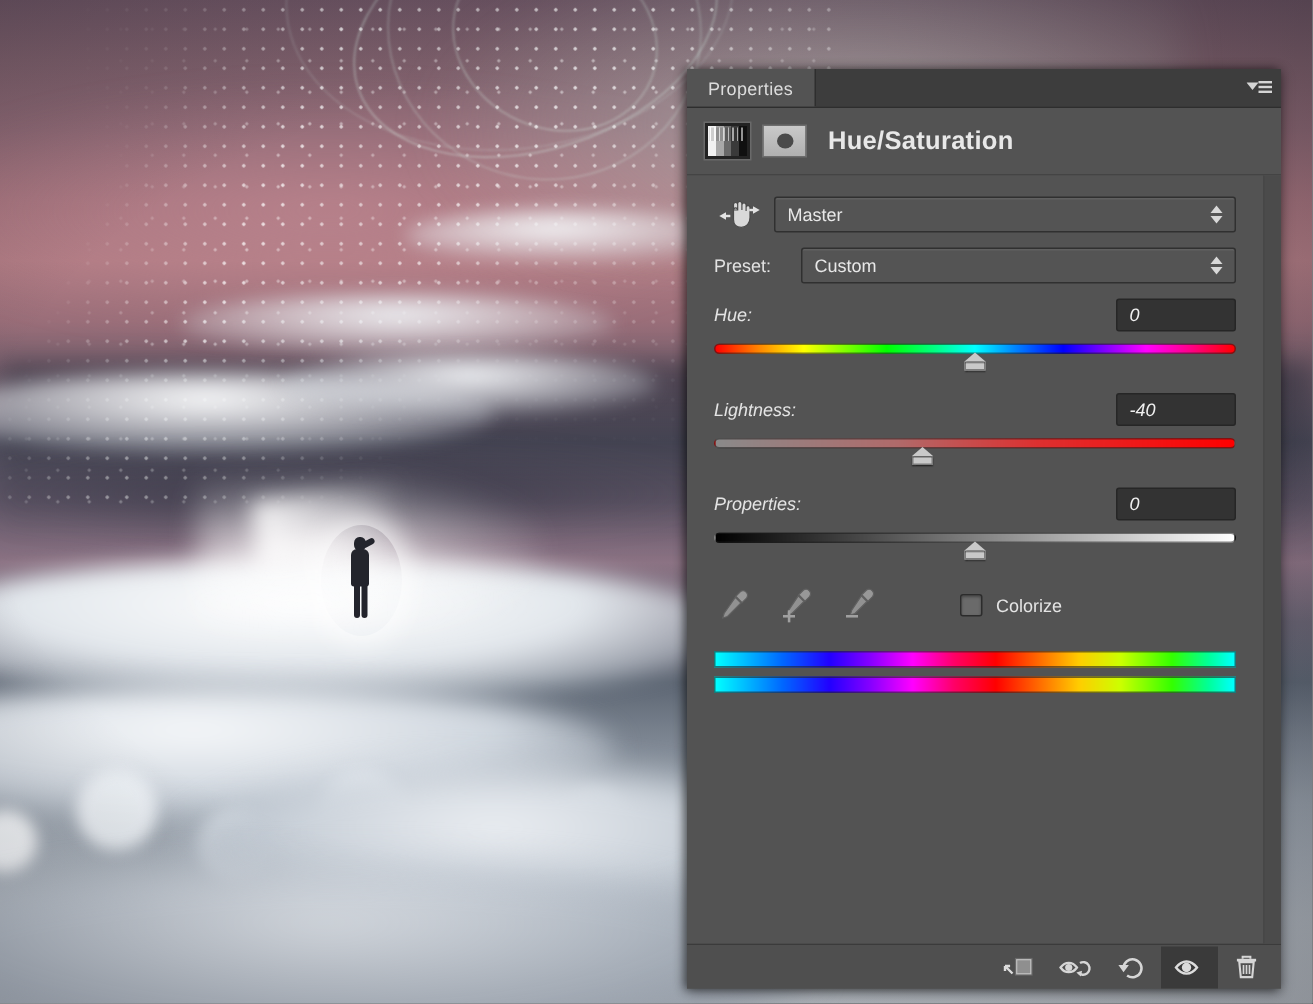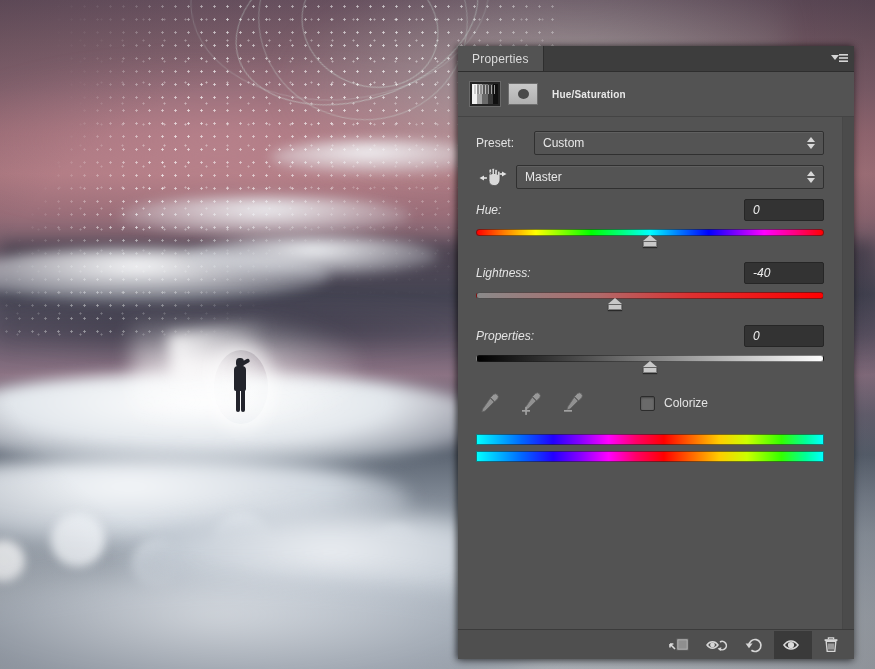--- a/index.html
+++ b/index.html
@@ -235,21 +235,21 @@
     border: 1px solid #6d6d6d;
     display: flex; align-items: center; justify-content: center;
     flex: none;
   }
   .mask-thumb .blob {
     width: 11px; height: 10px; border-radius: 50%;
     background: #4a4a4a;
   }
   .adj-title {
     margin-left: 14px;
-    font-size: 10px; font-weight: bold;
+    font-size: 17px; font-weight: bold;
     color: #e8e8e8;
     letter-spacing: .2px;
   }
 
   .panel-body {
     flex: 1;
     background: #535353;
     position: relative;
     display: flex;
   }
@@ -372,21 +372,21 @@
 
   
   .tools-row {
     display: flex; align-items: center;
     margin-top: 16px; margin-bottom: 18px;
     gap: 16px;
   }
   .eyedropper { width: 26px; height: 26px; cursor: pointer; }
   .eyedropper.disabled { opacity: 0.55; }
   .colorize-wrap {
-    display: flex; align-items: center; gap: 9px;
+    display: flex; align-items: flex-end; gap: 9px;
     margin-left: 14px; cursor: pointer; padding-left: 24px;
   }
   .checkbox {
     width: 15px; height: 15px;
     background: #6a6a6a;
     border: 1px solid #2c2c2c;
     border-radius: 2px;
     box-shadow: inset 0 1px 2px rgba(0,0,0,0.35);
   }
   .colorize-label { font-size: 12px; color: #e4e4e4; }
@@ -485,42 +485,42 @@
       <div class="mask-thumb">
         <div class="blob"></div>
       </div>
       <div class="adj-title">Hue/Saturation</div>
     </div>
 
     <div class="panel-body">
       <div class="panel-content">
 
         <div class="row">
-          <div class="row-label preset-label">Preset:</div>
-          <div class="select-box">
-            <span class="select-value">Custom</span>
-            <span class="stepper">
-              <span class="up"></span>
-                <span class="dn"></span>
-            </span>
-          </div>
-        </div>
-
-        <div class="row">
           <div class="scrub-hand">
             <svg width="30" height="22" viewBox="0 0 30 22">
               <path d="M11 8 V4.4 a1.4 1.4 0 0 1 2.8 0 V8 V3.6 a1.4 1.4 0 0 1 2.8 0 V8 V4.6 a1.4 1.4 0 0 1 2.8 0 V8.6 V6.4 a1.3 1.3 0 0 1 2.6 0 V13 c0 4-2.4 6.6-5.8 6.6 -3.4 0-5.2-2.2-5.2-5.2 V8 a1.4 1.4 0 0 1 2.8 0 z" fill="#d9d9d9" stroke="#4a4a4a" stroke-width="0.8"></path>
               <polygon points="6,9.5 1.5,12 6,14.5" fill="#e3e3e3"></polygon>
               <rect x="5.5" y="11.2" width="3.4" height="1.6" fill="#e3e3e3"></rect>
               <polygon points="24,5.5 28.5,8 24,10.5" fill="#e3e3e3"></polygon>
               <rect x="21.5" y="7.2" width="3.4" height="1.6" fill="#e3e3e3"></rect>
             </svg>
           </div>
           <div class="select-box">
             <span class="select-value">Master</span>
+            <span class="stepper">
+              <span class="up"></span>
+                <span class="dn"></span>
+            </span>
+          </div>
+        </div>
+
+        <div class="row">
+          <div class="row-label preset-label">Preset:</div>
+          <div class="select-box">
+            <span class="select-value">Custom</span>
             <span class="stepper">
               <span class="up"></span>
                 <span class="dn"></span>
             </span>
           </div>
         </div>
 
         <div class="slider-block">
           <div class="slider-head">
             <span class="slider-name">Hue:</span>

